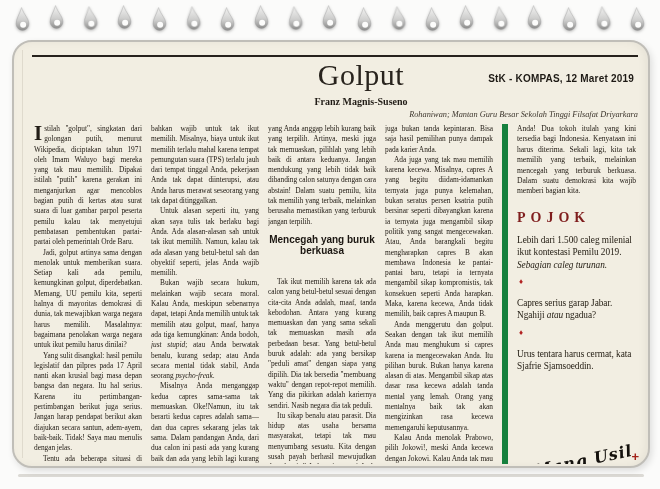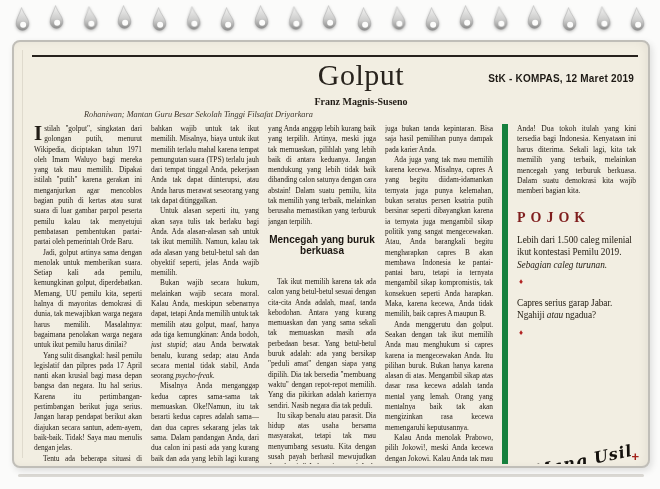--- a/index.html
+++ b/index.html
@@ -14,38 +14,38 @@
     display:flex;justify-content:space-between;padding:0 12px;box-sizing:border-box;
   }
   .curl{filter:drop-shadow(0 1.5px 1.5px rgba(0,0,0,.28));}
   .curls svg:nth-child(odd){transform:translateY(2px);}
   .curls svg:nth-child(3n){transform:translateY(1px) rotate(-3deg);}
   
   .under-edge{position:absolute;left:18px;top:474px;width:626px;height:3px;
     background:#dcdad5;border-radius:2px;}
   .card{
     position:absolute;left:12px;top:40px;width:638px;height:428px;
-    box-sizing:border-box;border:2px solid #c0beb8;border-radius:8px;
+    box-sizing:border-box;border:2px solid #c0beb8;border-radius:20px;
     background-image:
       radial-gradient(ellipse 200px 150px at 85% 28%, rgba(205,145,115,0.13), transparent 70%),
       radial-gradient(ellipse 260px 210px at 58% 72%, rgba(195,158,108,0.10), transparent 70%),
       radial-gradient(ellipse 150px 120px at 22% 12%, rgba(180,150,100,0.09), transparent 70%),
       radial-gradient(ellipse 120px 260px at 99% 60%, rgba(190,150,110,0.12), transparent 70%),
       linear-gradient(180deg,#f4f0e6,#efead c0);
     background-color:#f2eee2;
     box-shadow: inset -3px 0 8px rgba(0,0,0,0.05), 2px 3px 7px rgba(0,0,0,0.12);
   }
   .crease{position:absolute;left:8px;top:8px;bottom:8px;width:1px;background:rgba(110,100,80,.14);}
   .toprule{position:absolute;left:18px;right:10px;top:13px;height:2px;background:#27221d;}
   
   .header-center{position:absolute;left:70px;right:10px;top:17px;text-align:center;color:#28231d;}
   .title{font-family:"Liberation Serif",serif;font-size:30px;line-height:32px;letter-spacing:.5px;}
   .byline{position:absolute;left:70px;right:10px;top:54px;text-align:center;
     font-weight:bold;font-size:10px;color:#211c16;}
-  .roleline{position:absolute;left:70px;right:10px;top:68px;text-align:left;
+  .roleline{position:absolute;left:70px;right:10px;top:68px;text-align:right;
     font-style:italic;font-size:8.3px;color:#3c352c;}
   .source{position:absolute;right:14px;top:31px;font-family:"Liberation Sans",sans-serif;
     font-weight:bold;font-size:10px;letter-spacing:.2px;color:#1e1a15;}
   
   .cols{
     position:absolute;left:20px;top:82px;width:602px;height:340px;
     display:flex;gap:9px;overflow:hidden;
   }
   .tcol{flex:1 1 0;overflow:hidden;
     font-size:7.4px;line-height:10.3px;color:#262019;text-align:justify;letter-spacing:-0.05px;}
@@ -200,20 +200,21 @@
         <div>Lebih dari 1.500 caleg milenial ikut kontestasi Pemilu 2019.</div>
         <div class="punch">Sebagian caleg turunan.</div>
       </div>
       <div class="diamond">♦</div>
       <div class="pojok-item">
         <div>Capres serius garap Jabar.</div>
         <div><span>Ngahiji </span><i>atau</i><span> ngadua?</span></div>
       </div>
       <div class="diamond">♦</div>
       <div class="pojok-item">
+        <div>Urus tentara harus cermat, kata Sjafrie Sjamsoeddin.</div>
       </div>
       <div class="signature">Mang Usil</div>
     </div>
 
   </div>
 
   <div class="register-mark">+</div>
 </div>
 
 </body></html>

